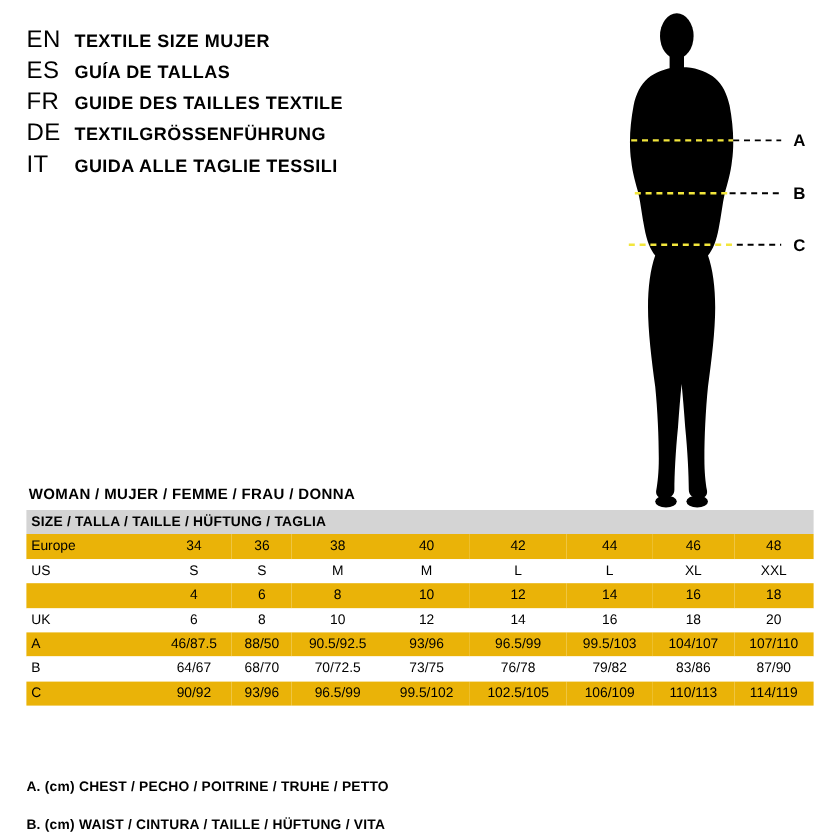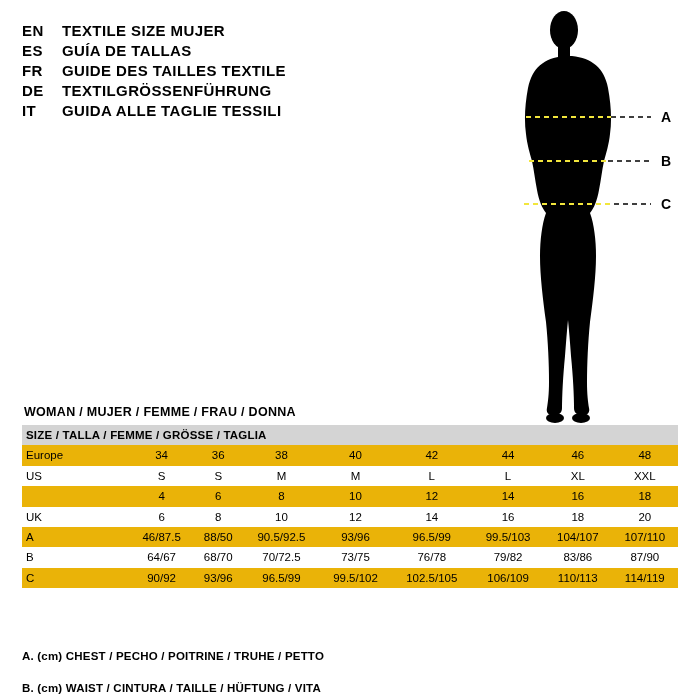--- a/index.html
+++ b/index.html
@@ -24,22 +24,22 @@
     width: 470px;
   }
   .title-row {
     display: flex;
     align-items: baseline;
     margin-bottom: 3px;
   }
   .title-lang {
     width: 40px;
     flex: 0 0 40px;
-    font-size: 15px;
-    font-weight: bold;
+    font-size: 20px;
+    font-weight: normal;
     letter-spacing: 0.4px;
   }
   .title-text {
     font-size: 15px;
     font-weight: bold;
     letter-spacing: 0.4px;
     white-space: nowrap;
   }
 
   
@@ -196,21 +196,21 @@
     <text x="181" y="158" font-family="Liberation Sans, sans-serif" font-size="14" font-weight="bold">B</text>
     <text x="181" y="201" font-family="Liberation Sans, sans-serif" font-size="14" font-weight="bold">C</text>
   </svg>
 </div>
 
 <div class="table-section">
   <div class="woman-header">WOMAN / MUJER / FEMME / FRAU / DONNA</div>
   <table class="size-table">
     <tbody>
       <tr class="hdr">
-        <th class="lbl" colspan="9">SIZE / TALLA / FEMME / GRÖSSE / TAGLIA</th>
+        <th class="lbl" colspan="9">SIZE / TALLA / TAILLE / HÜFTUNG / TAGLIA</th>
       </tr>
 
       <tr class="shade">
         <td class="lbl">Europe</td>
         <td>34</td>
         <td>36</td>
         <td>38</td>
         <td>40</td>
         <td>42</td>
         <td>44</td>

